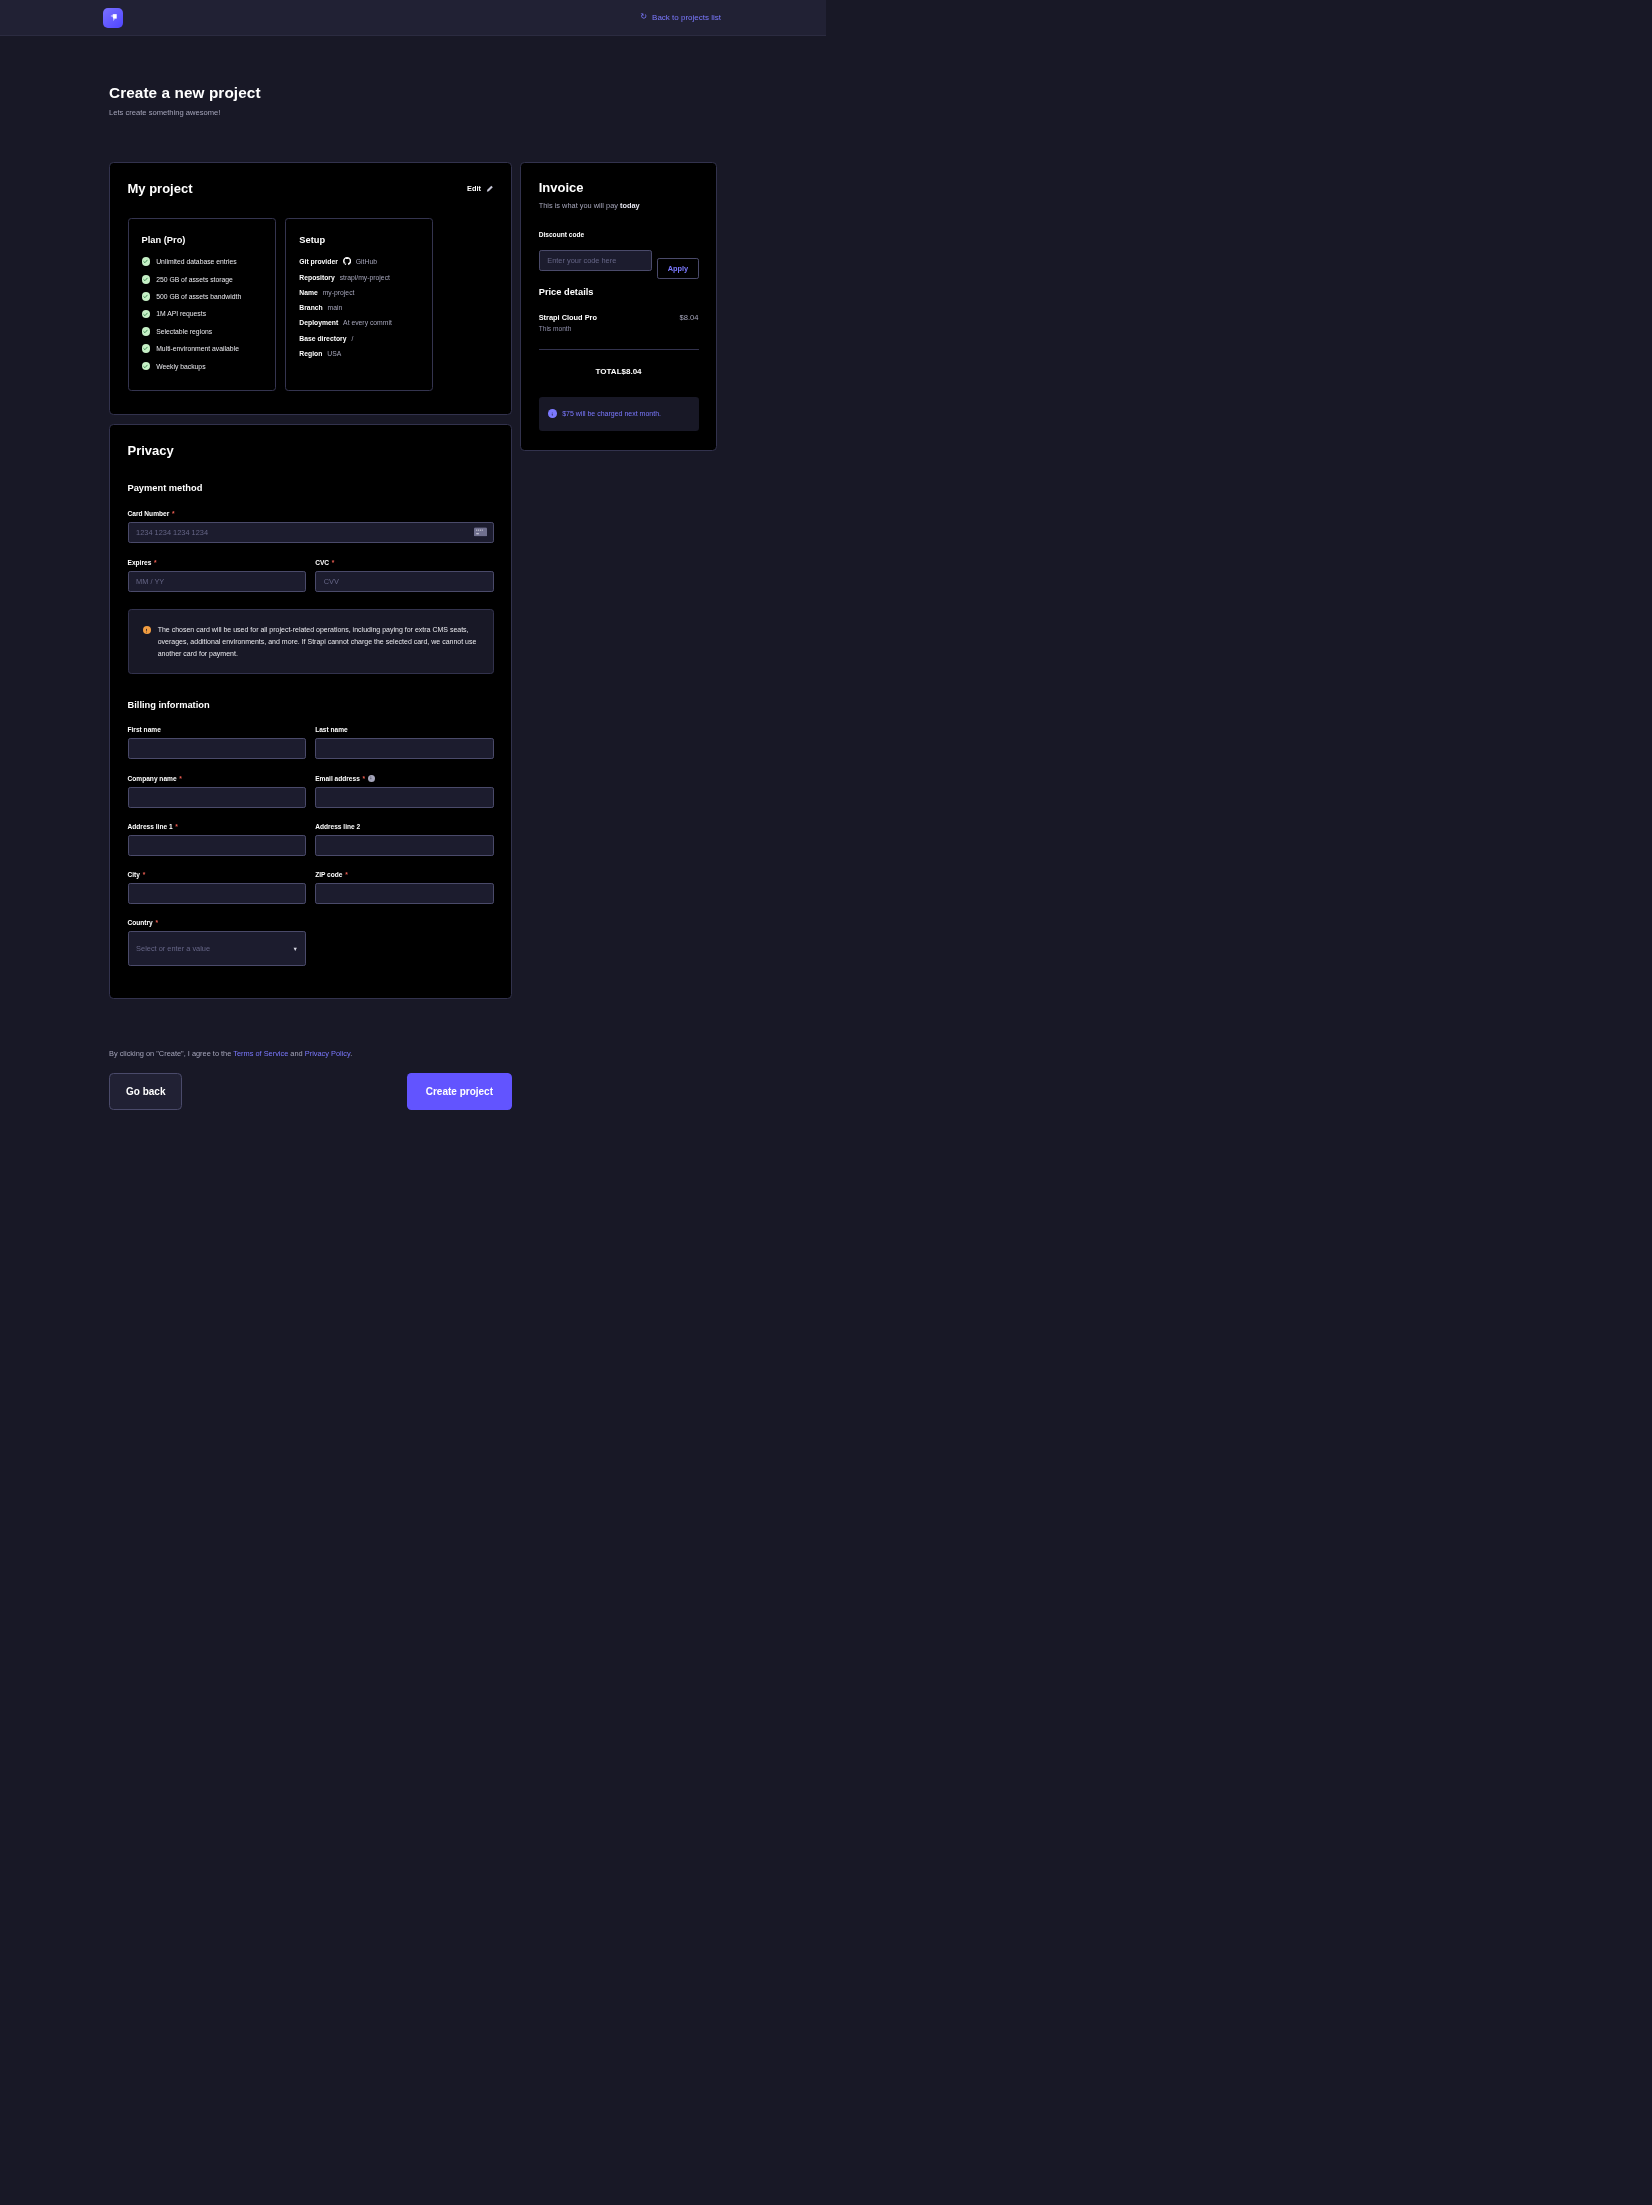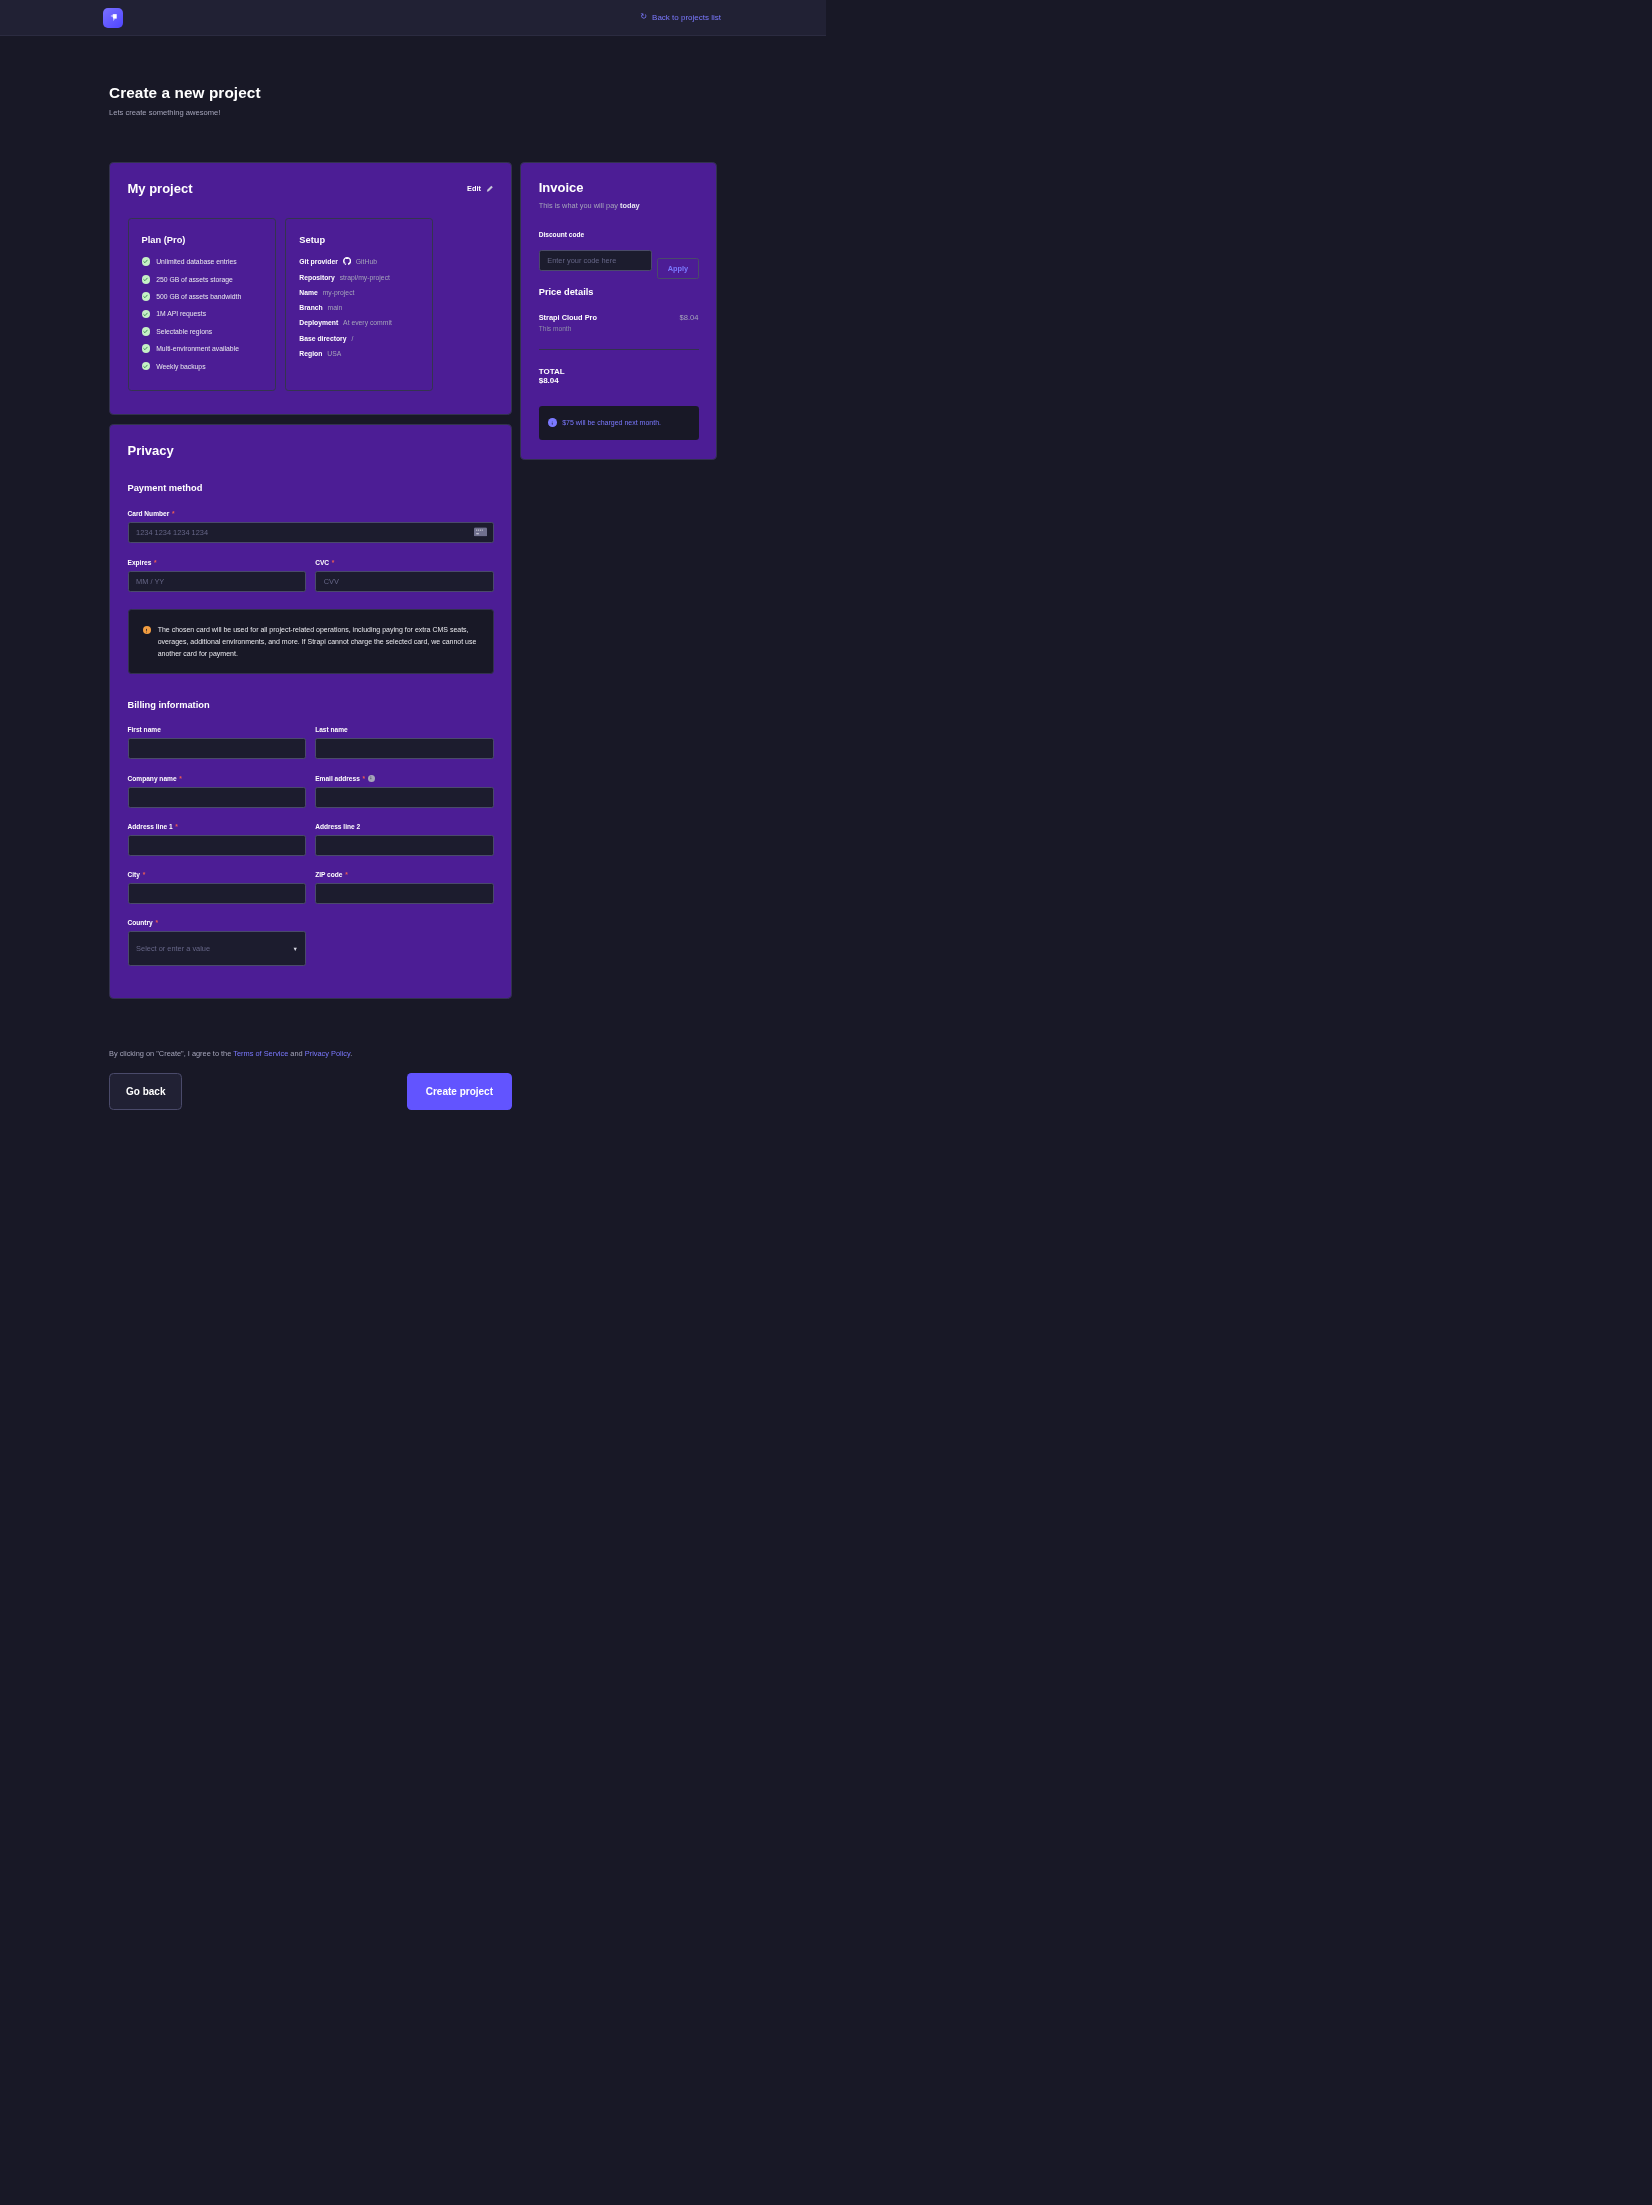--- a/index.html
+++ b/index.html
@@ -13,21 +13,21 @@
     display:flex;align-items:center;justify-content:center;}
   .back-link{display:flex;align-items:center;gap:4.9px;color:#7b79ff;font-size:8px;font-weight:500;cursor:pointer;text-decoration:none;}
   .back-ico{font-size:8.2px;line-height:1;transform:translateY(-0.5px);}
 
   
   .page{padding:48px 109px 0 109px;}
   h1{margin:0;font-size:15.3px;font-weight:700;letter-spacing:0.1px;}
   .subtitle{margin-top:5.5px;font-size:7.6px;color:#a5a5ba;}
 
   .columns{display:flex;gap:8.2px;margin-top:45px;align-items:flex-start;}
-  .card{background:#4c1d95;border:0.5px solid #32324d;border-radius:4.4px;}
+  .card{background:#000000;border:0.5px solid #32324d;border-radius:4.4px;}
   .card h2{margin:0;font-size:13px;font-weight:700;}
 
   
   .project-card{width:403px;padding:18.6px 17.5px 23px;}
   .card-head{display:flex;align-items:center;justify-content:space-between;}
   .edit{display:flex;align-items:center;gap:4.9px;font-size:7.4px;font-weight:600;color:#ffffff;cursor:pointer;}
   .boxes{display:flex;gap:9.8px;margin-top:22px;}
   .box{width:148px;border:0.5px solid #34344f;border-radius:3.3px;padding:16.4px 13px 19.7px;}
   .box h3{margin:0;font-size:9.3px;font-weight:700;}
   .feature{display:flex;align-items:center;gap:6px;margin-top:8.7px;font-size:6.8px;color:#eaeaef;}
@@ -48,21 +48,21 @@
     color:#ffffff;padding:0 7.6px;font-size:7.4px;font-family:"Liberation Sans",sans-serif;outline:none;}
   .text-input::placeholder{color:#666687;}
   .apply-btn{height:21px;padding:0 9.3px;background:transparent;border:0.5px solid #4a4a6a;border-radius:2.2px;
     color:#7b79ff;font-size:7.4px;font-weight:700;font-family:Liberation Sans, sans-serif;cursor:pointer;flex:none;margin-top:16px;}
   .price-title{margin-top:8px;font-size:9.3px;font-weight:700;}
   .line-item{display:flex;justify-content:space-between;align-items:baseline;margin-top:15.3px;}
   .line-item .name{font-size:7.4px;font-weight:700;}
   .line-item .amount{font-size:7.6px;color:#a5a5ba;}
   .period{margin-top:3.3px;font-size:6.6px;color:#8e8ea9;}
   .divider{border-top:0.5px solid #32324d;margin-top:17.5px;}
-  .total-row{display:flex;justify-content:center;margin-top:16.4px;font-size:8px;font-weight:700;flex-direction:column;}
+  .total-row{display:flex;justify-content:center;margin-top:16.4px;font-size:8px;font-weight:700;}
   .note{margin-top:21px;background:#181826;border-radius:3.3px;padding:12.6px 9.3px;display:flex;align-items:center;gap:5.5px;
     font-size:7px;color:#7b79ff;}
 
   
   .payment-card{width:403px;margin-top:8.7px;padding:18.6px 17.5px 32px;}
   .section-title{margin-top:25px;font-size:9.3px;font-weight:700;}
   .field-label{display:flex;align-items:center;gap:2.7px;font-size:6.6px;font-weight:700;margin-bottom:4.9px;}
   .req{color:#ee5e52;}
   .mt30{margin-top:16.4px;}
   .input-wrap{position:relative;}

